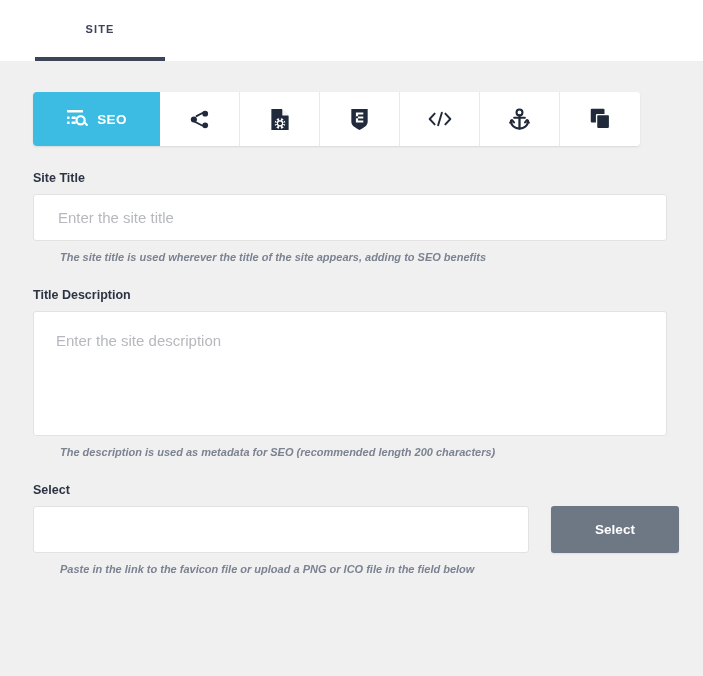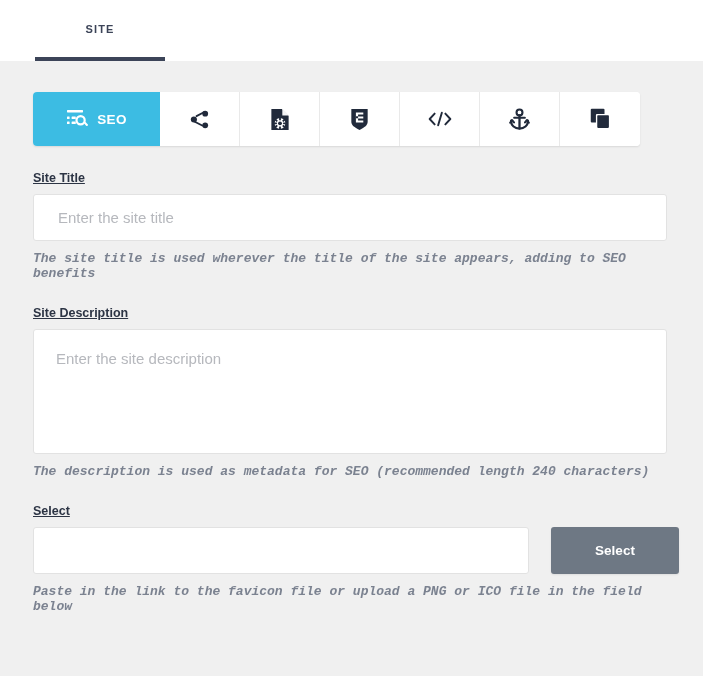--- a/index.html
+++ b/index.html
@@ -135,21 +135,20 @@
     width: 634px;
   }
   .field-group { margin-bottom: 0; }
 
   .field-label {
     font-size: 12.5px;
     font-weight: bold;
     color: #2c3444;
     font-family: "Liberation Sans", sans-serif;
     display: block;
-    text-decoration: underline;
   }
 
   .text-input {
     display: block;
     width: 634px;
     box-sizing: border-box;
     height: 47px;
     margin-top: 9px;
     padding: 0 24px;
     background: #ffffff;
@@ -176,25 +175,26 @@
     color: #3c4458;
     font-family: "Liberation Sans", sans-serif;
     outline: none;
     resize: none;
   }
   .textarea-input::placeholder { color: #b6b8bd; }
 
   .field-help {
     display: block;
     margin-top: 10px;
-    font-size: 13px;
+    font-size: 11px;
     font-style: italic;
     font-weight: bold;
     color: #7b8290;
-    font-family: Liberation Mono, monospace;
+    font-family: Liberation Sans, sans-serif;
+    margin-left: 27px;
   }
 
   
   .favicon-row {
     display: flex;
     align-items: stretch;
     margin-top: 9px;
     gap: 22px;
     width: 634px;
   }
@@ -346,23 +346,23 @@
 
     <div class="field-group">
       <label class="field-label">Site Title</label>
       <input class="text-input" type="text" value="" placeholder="Enter the site title" style="">
       <span class="field-help">The site title is used wherever the title of the site appears, adding to SEO benefits</span>
     </div>
 
     <div class="spacer-md"></div>
 
     <div class="field-group">
-      <label class="field-label">Site Description</label>
+      <label class="field-label">Title Description</label>
       <textarea class="textarea-input" placeholder="Enter the site description" style=""></textarea>
-      <span class="field-help">The description is used as metadata for SEO (recommended length 240 characters)</span>
+      <span class="field-help">The description is used as metadata for SEO (recommended length 200 characters)</span>
     </div>
 
     <div class="spacer-md"></div>
 
     <div class="field-group">
       <label class="field-label">Select</label>
       <div class="favicon-row">
         <input class="favicon-input" type="text" value="" placeholder="" style="">
         <button class="select-button">Select</button>
       </div>

